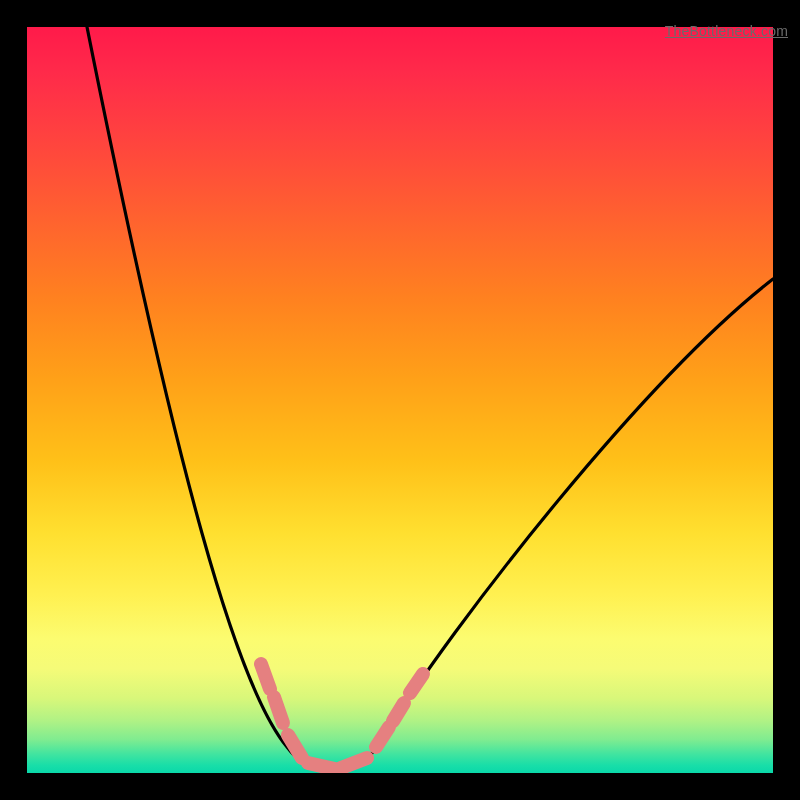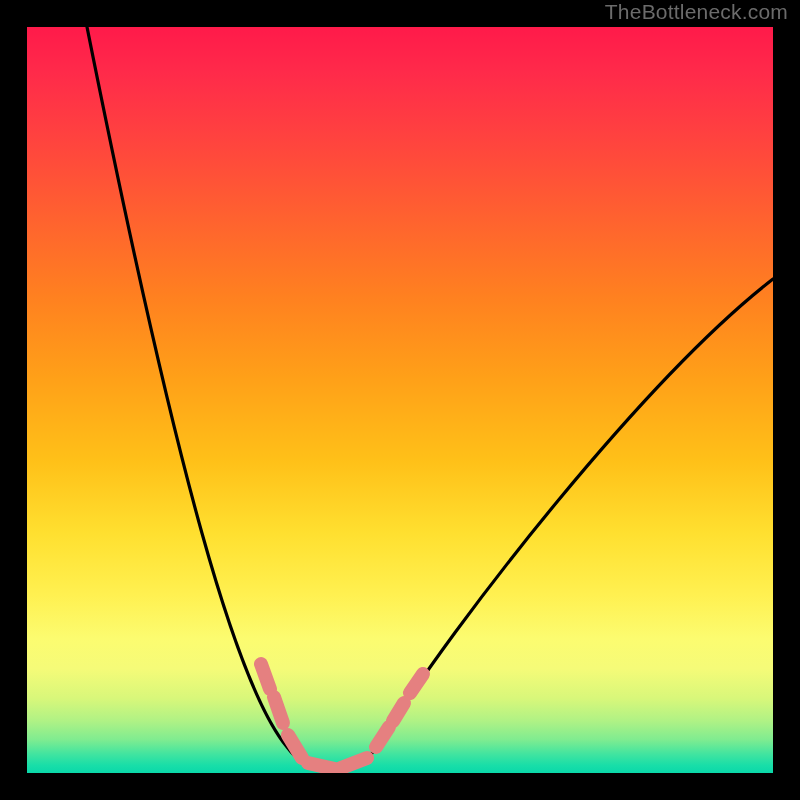--- a/index.html
+++ b/index.html
@@ -32,27 +32,28 @@
       #d8f77a 90%,
       #b0f285 93%,
       #80ec90 95.5%,
       #40e4a0 97.5%,
       #18dea8 99%,
       #0ad8aa 100%
     );
   }
   .watermark {
     position: absolute;
-    top: 0;
+    top: 23px;
     right: 12px;
     color: #6b6b6b;
-    font-size: 21px;
+    font-size: 14px;
     font-weight: 500;
     letter-spacing: 0.2px;
     z-index: 5;
+    text-decoration: underline;
   }
   svg.curve {
     position: absolute;
     left: 0;
     top: 0;
     width: 746px;
     height: 746px;
     z-index: 3;
   }
   svg.knots {

